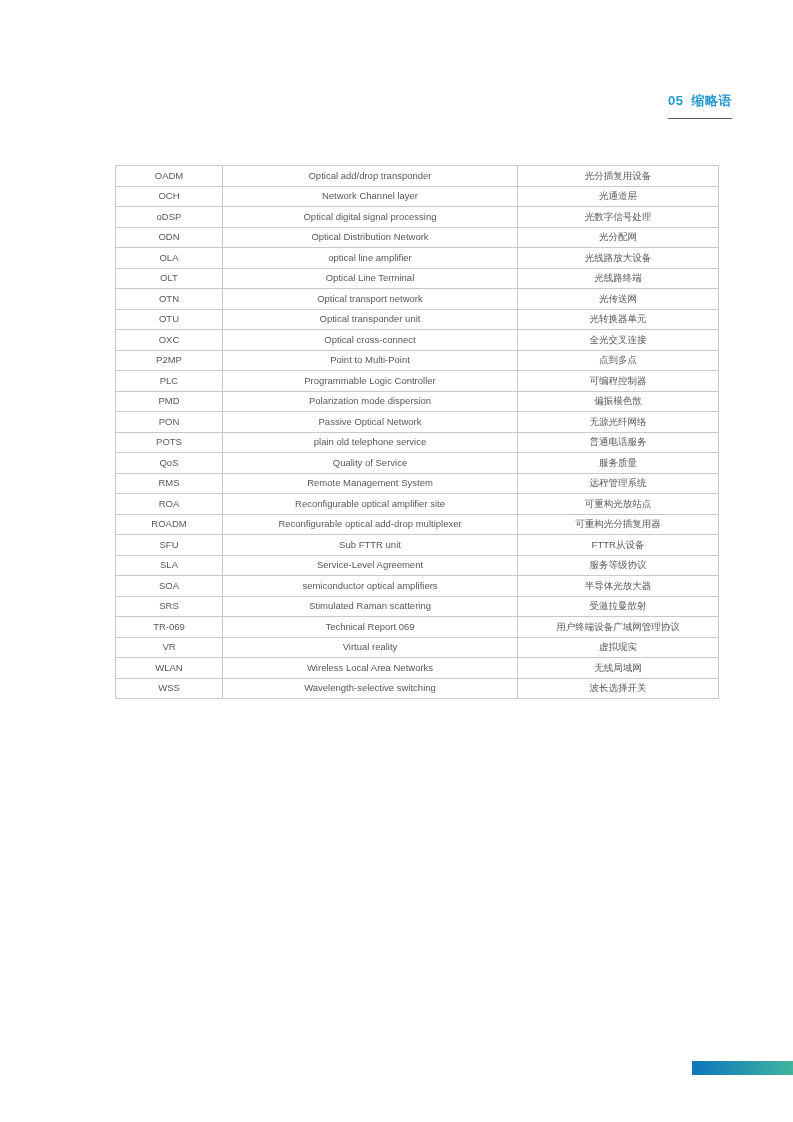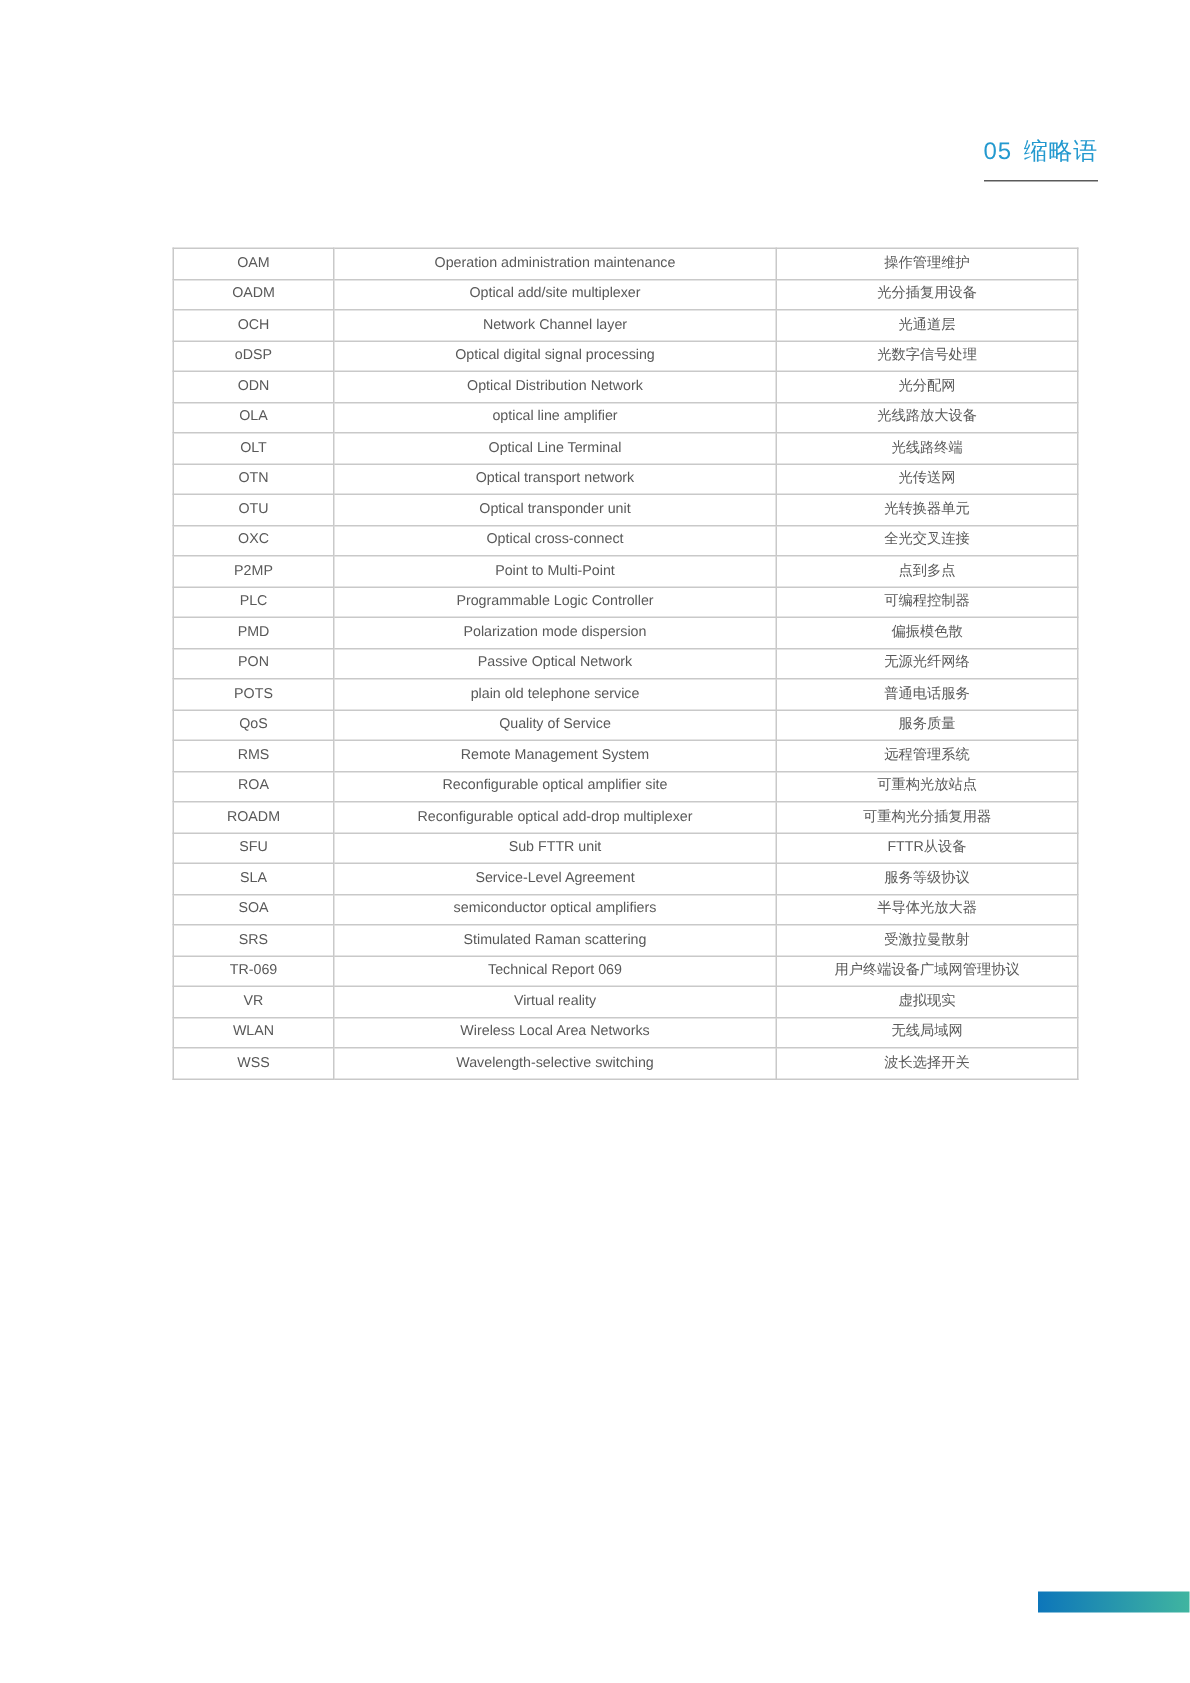--- a/index.html
+++ b/index.html
@@ -14,22 +14,22 @@
   .section-header {
     position: absolute;
     top: 91px;
     right: 61px;
     text-align: left;
     padding-bottom: 8px;
     border-bottom: 1px solid #5a5a5a;
   }
   .section-header .txt {
     color: #2399cf;
-    font-size: 16px;
-    font-weight: normal;
+    font-size: 13px;
+    font-weight: bold;
     letter-spacing: 0.5px;
     white-space: nowrap;
   }
   .section-header .num { margin-right: 8px; }
 
   
   table.abbr-table {
     position: absolute;
     left: 115px;
     top: 165px;
@@ -81,27 +81,22 @@
 </div>
 
 <table class="abbr-table">
   <colgroup>
     <col class="col-abbr">
     <col class="col-full">
     <col class="col-cn">
   </colgroup>
   <tbody>
       <tr>
-        <td>OAM</td>
-        <td>Operation administration maintenance</td>
-        <td>操作管理维护</td>
-      </tr>
-      <tr>
         <td>OADM</td>
-        <td>Optical add/site multiplexer</td>
+        <td>Optical add/drop transponder</td>
         <td>光分插复用设备</td>
       </tr>
       <tr>
         <td>OCH</td>
         <td>Network Channel layer</td>
         <td>光通道层</td>
       </tr>
       <tr>
         <td>oDSP</td>
         <td>Optical digital signal processing</td>

